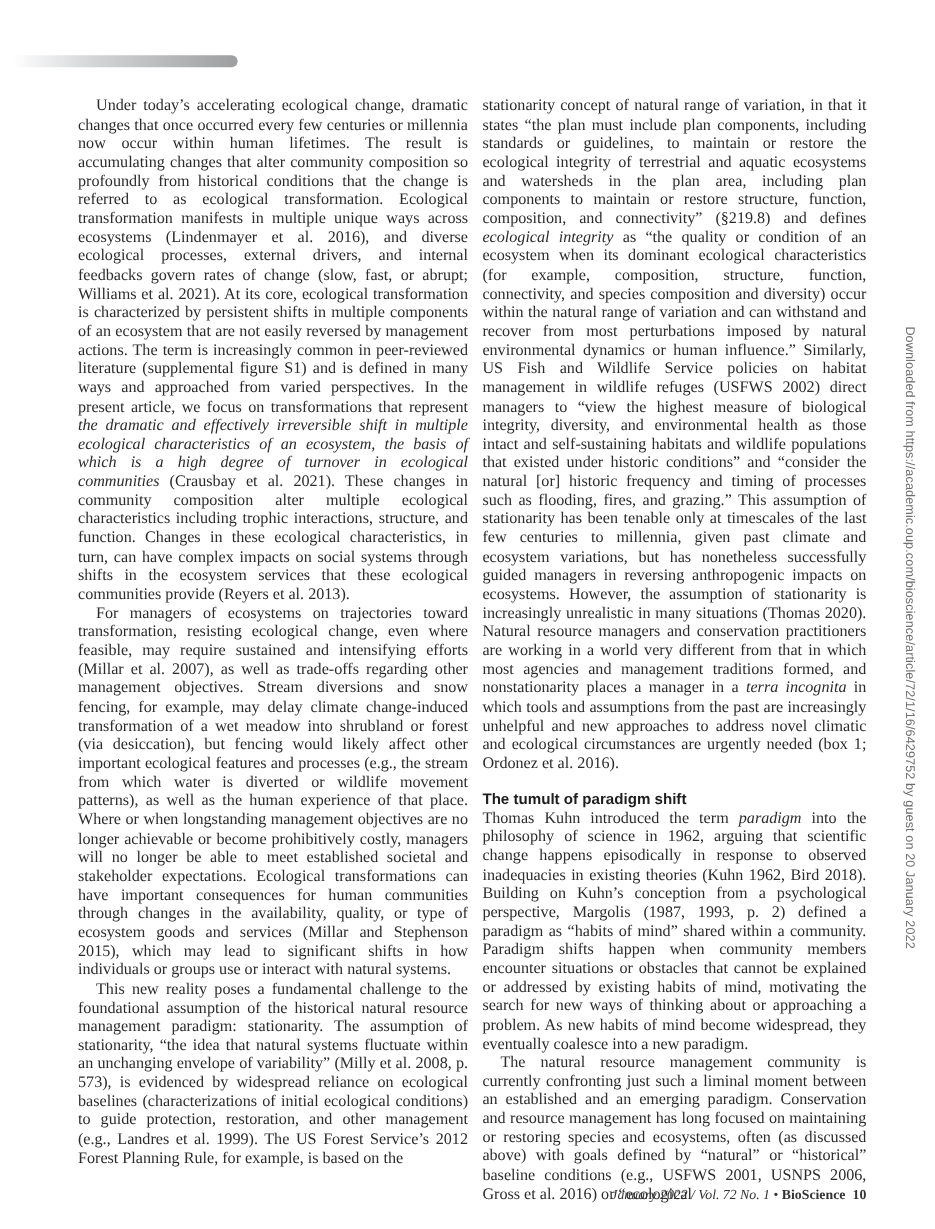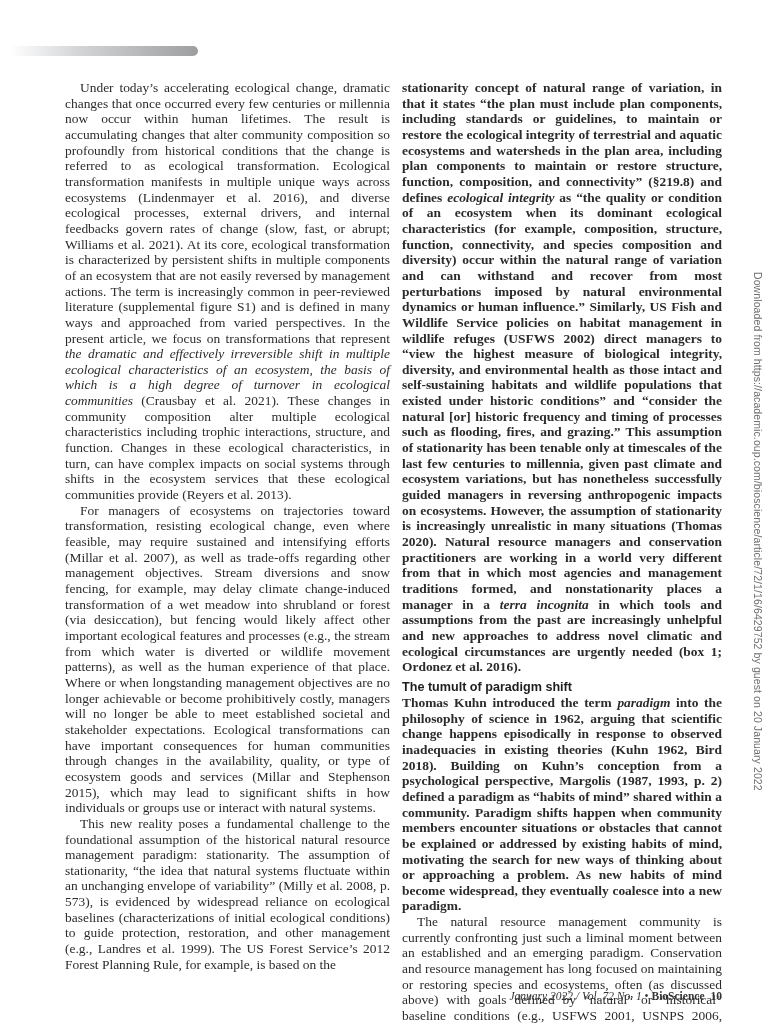--- a/index.html
+++ b/index.html
@@ -23,23 +23,23 @@
     white-space: nowrap;
   }
   .col {
     position: absolute; top: 80px;
     font-size: 13.45px; line-height: 15.65px; text-align: justify;
     hyphens: manual;
   }
   .col.left { left: 65px; width: 325px; }
   .col.right { left: 402px; width: 320px; }
   .col p { margin: 0; text-indent: 15px; }
-  .col p.noindent { text-indent: 0; font-weight: bold; }
+  .col p.noindent { text-indent: 0; }
   .col h2 {
-    margin: 4px 0 0 0; font-family: "Liberation Sans", "DejaVu Sans", sans-serif;
+    margin: 14px 0 0 0; font-family: "Liberation Sans", "DejaVu Sans", sans-serif;
     font-size: 12.6px; font-weight: bold; line-height: 16px; color: #1e1e1e;
   }
   em { font-style: italic; }
   .footer-left {
     position: absolute; left: 65px; top: 1026px;
     font-style: italic; font-size: 11.5px; color: #333;
   }
   .footer-right {
     position: absolute; right: 57px; top: 990px;
     font-size: 11.5px; color: #333; white-space: nowrap;

